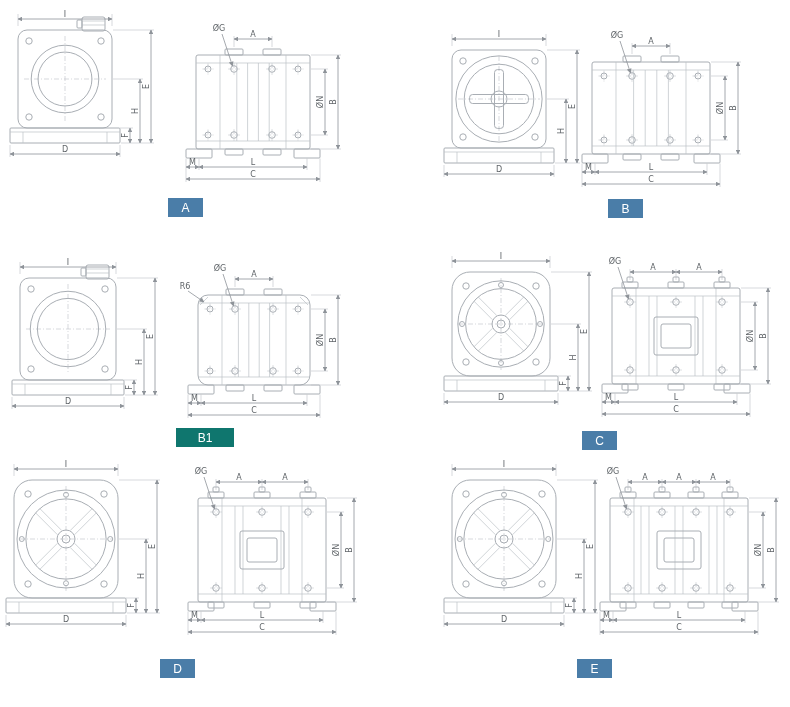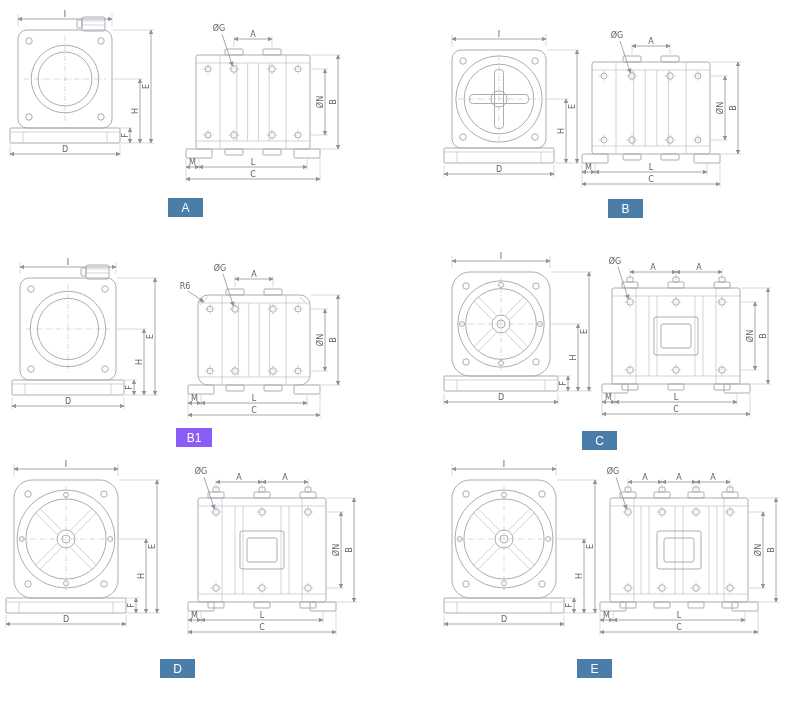--- a/index.html
+++ b/index.html
@@ -702,17 +702,17 @@
           <line x1="613" y1="620" x2="745" y2="620" class="dim" marker-start="url(#arr)" marker-end="url(#arr)"></line>
           <text x="679" y="617.5" class="dimtext" text-anchor="middle">L</text>
           <line x1="600" y1="632" x2="758" y2="632" class="dim" marker-start="url(#arr)" marker-end="url(#arr)"></line>
           <text x="679" y="629.5" class="dimtext" text-anchor="middle">C</text>
         </g>
       </g>
     </svg>
 
   <div class="badge" style="left: 168px; top: 198px; width: 35px; height: 19px; background: rgb(74, 125, 168); color: rgb(255, 255, 255);">A</div>
   <div class="badge" style="left: 608px; top: 199px; width: 35px; height: 19px; background: rgb(74, 125, 168); color: rgb(255, 255, 255);">B</div>
-  <div class="badge" style="left: 176px; top: 428px; width: 36px; height: 19px; background: #8b5cf6; color: rgb(255, 255, 255);">B1</div>
+  <div class="badge" style="left: 176px; top: 428px; width: 58px; height: 19px; background: #0f766e; color: rgb(255, 255, 255);">B1</div>
   <div class="badge" style="left: 582px; top: 431px; width: 35px; height: 19px; background: rgb(74, 125, 168); color: rgb(255, 255, 255);">C</div>
   <div class="badge" style="left: 160px; top: 659px; width: 35px; height: 19px; background: rgb(74, 125, 168); color: rgb(255, 255, 255);">D</div>
   <div class="badge" style="left: 577px; top: 659px; width: 35px; height: 19px; background: rgb(74, 125, 168); color: rgb(255, 255, 255);">E</div>
 </div>
 
 </body></html>

